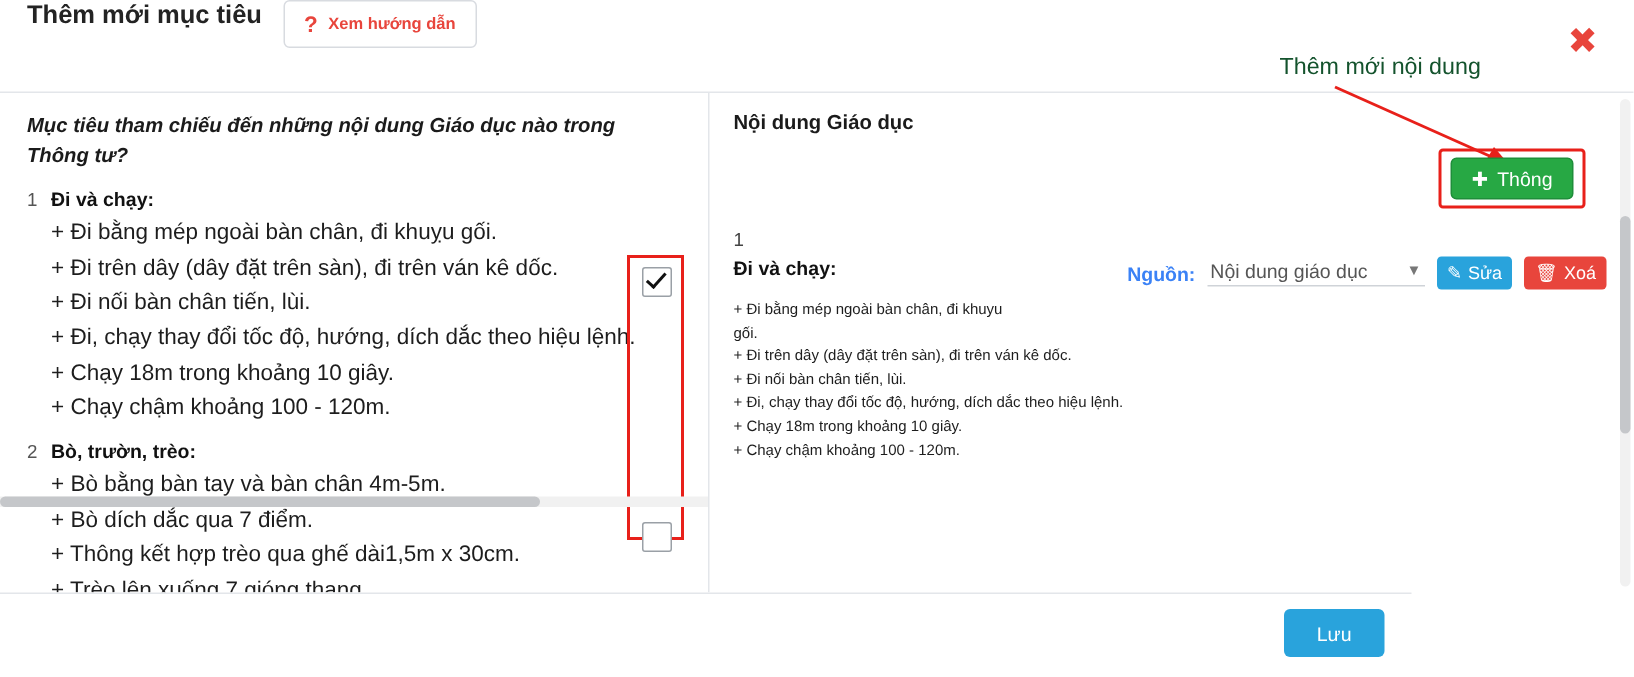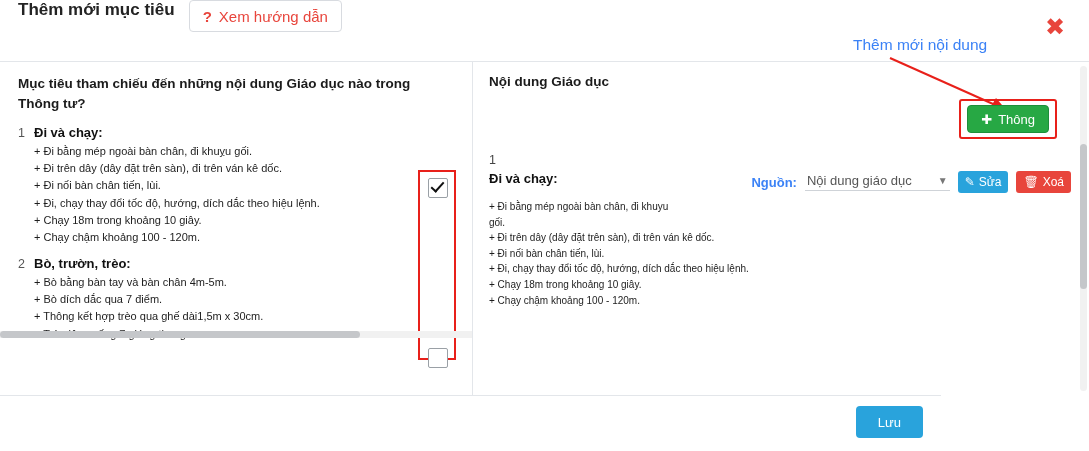--- a/index.html
+++ b/index.html
@@ -53,21 +53,22 @@
     box-sizing: border-box;
   }
   .guide-btn .q-icon {
     color: #e8453c;
     font-weight: bold;
     font-size: 15px;
     line-height: 1;
   }
   .guide-btn .guide-label {
     color: #e8453c;
-    font-size: 15px;
+    font-size: 11px;
+    font-weight: bold;
   }
   .close-x {
     position: absolute;
     right: 22px;
     top: 16px;
     width: 24px;
     height: 24px;
     color: #e8453c;
     font-size: 24px;
     font-weight: bold;
@@ -97,20 +98,21 @@
     position: relative;
     overflow: hidden;
   }
   .pane-heading {
     font-size: 13.5px;
     font-weight: bold;
     color: #1b1b1b;
     line-height: 1.45;
     margin: 0 0 12px 0;
     max-width: 420px;
+    font-style: italic;
   }
   .pane-heading-right {
     font-size: 13.5px;
     font-weight: bold;
     color: #1b1b1b;
     margin: 0 0 10px 0;
   }
   
   .goal-item {
     display: flex;
@@ -126,21 +128,21 @@
   .goal-content {
     flex: 1;
   }
   .goal-title {
     font-weight: bold;
     font-size: 13px;
     color: #111;
     margin-bottom: 3px;
   }
   .goal-line {
-    font-size: 11px;
+    font-size: 15px;
     color: #1d1d1d;
     line-height: 1.56;
   }
   
   .check-col {
     position: absolute;
     right: 18px;
     top: 116px;
     width: 30px;
   }
@@ -263,21 +265,21 @@
   .content-line {
     font-size: 10px;
     color: #1d1d1d;
     line-height: 1.56;
   }
   
   .annotation {
     position: absolute;
     left: 853px;
     top: 36px;
-    color: #3b82f6;
+    color: #14532d;
     font-size: 15.5px;
     white-space: nowrap;
   }
   .arrow-svg {
     position: absolute;
     left: 880px;
     top: 52px;
     pointer-events: none;
   }
   

